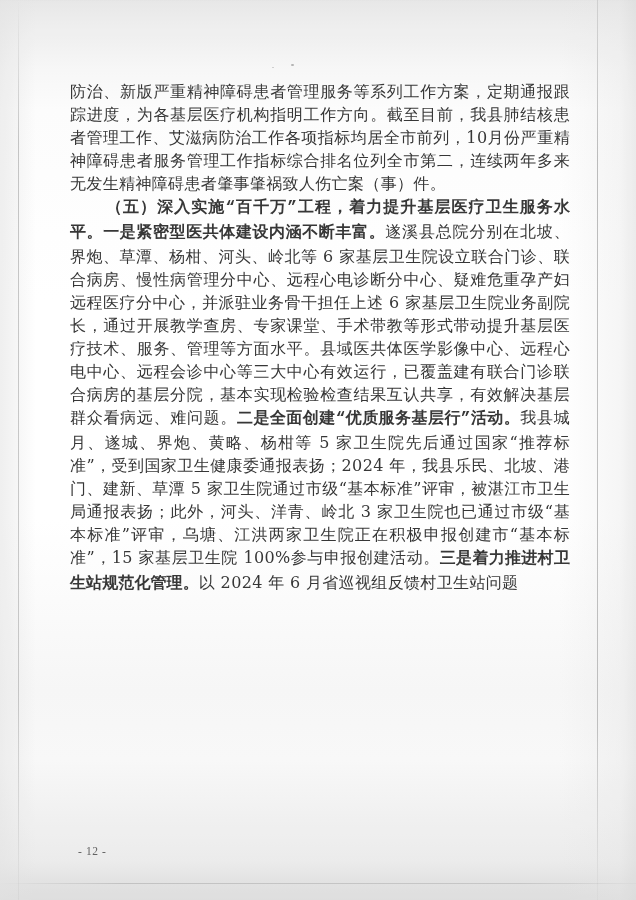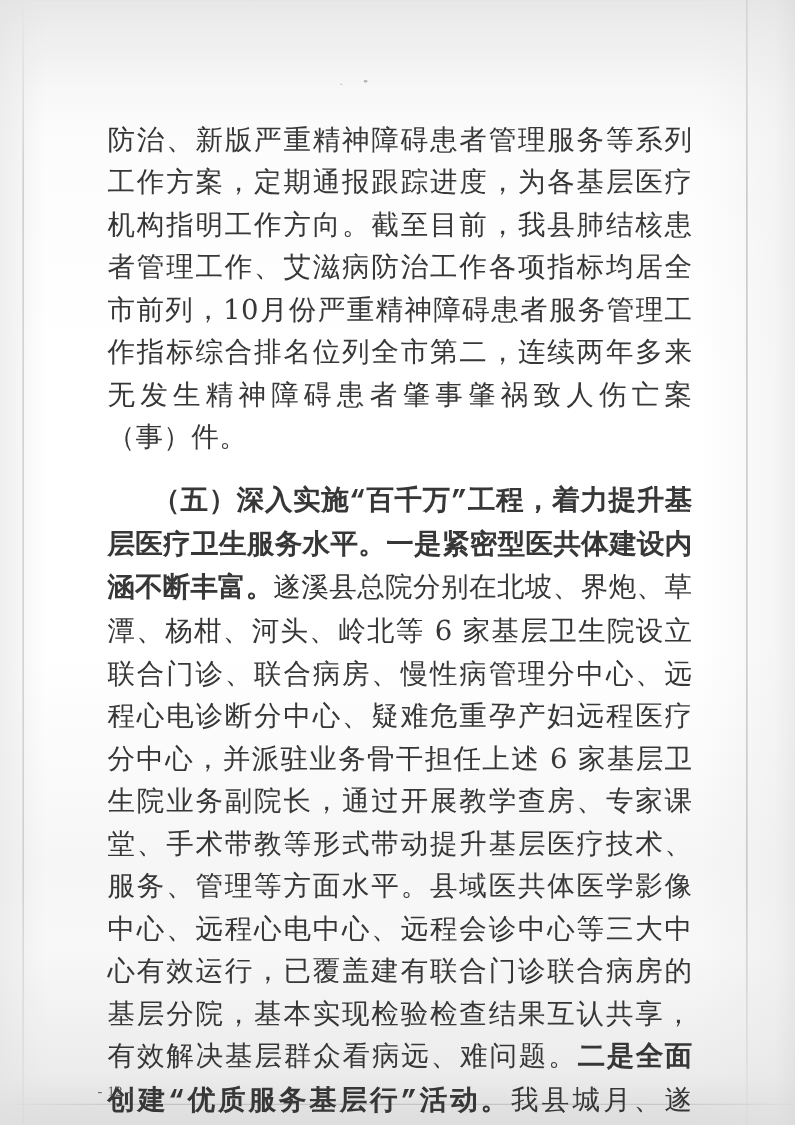--- a/index.html
+++ b/index.html
@@ -104,23 +104,23 @@
   
   .doc-body {
     position: absolute;
     left: 70px;
     top: 80px;
     width: 500px;
     color: #2b2b2b;
   }
 
   .doc-para {
-    margin: 16px;
-    font-size: 22px;
-    line-height: 34px;
+    margin: 0;
+    font-size: 16px;
+    line-height: 23px;
     text-align: justify;
     text-justify: inter-character;
     letter-spacing: 0.35px;
     word-break: break-all;
     text-indent: 0;
   }
   .doc-para.indented {
     text-indent: 36px;
   }
   .doc-para + .doc-para {
@@ -131,21 +131,21 @@
   .run-bold {
     font-family: Liberation Mono, monospace;
     font-weight: 700;
     letter-spacing: 0.1px;
   }
 
   
   .page-number {
     position: absolute;
     left: 78px;
-    top: 868px;
+    top: 845px;
     font-size: 11.5px;
     color: #585858;
     letter-spacing: 0.6px;
     font-family: "Liberation Serif", "DejaVu Serif", serif;
   }
 
   
   .ink-softener {
     position: absolute;
     inset: 0;

